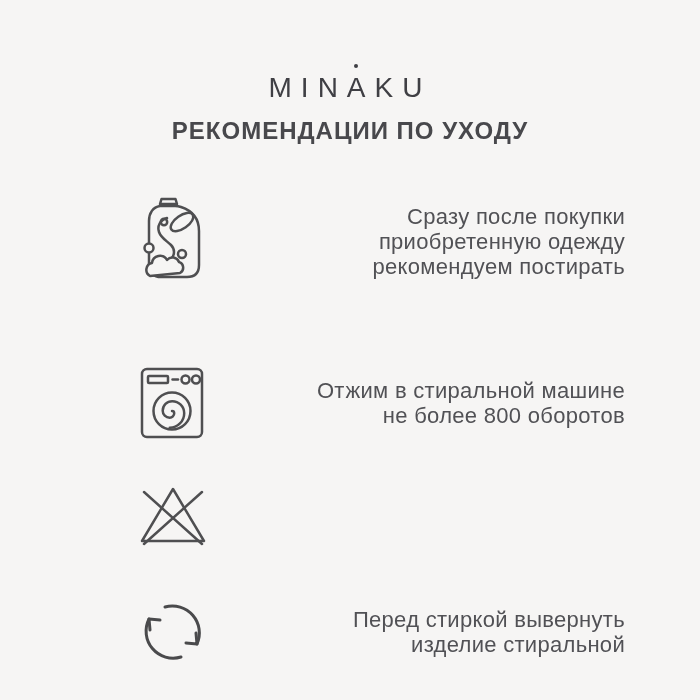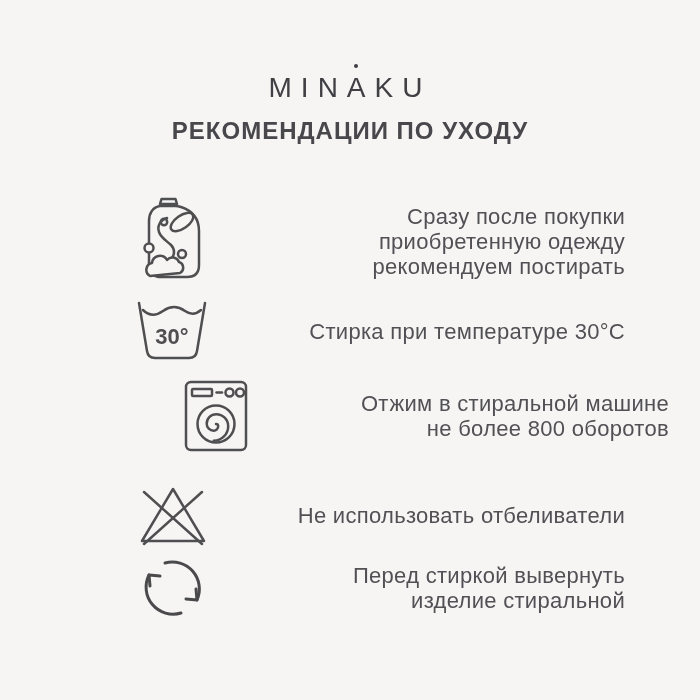--- a/index.html
+++ b/index.html
@@ -43,25 +43,25 @@
   .care-line{
     font-size:22px;line-height:25px;
     letter-spacing:.3px;
     color:#515155;
     white-space:nowrap;
   }
   .row-1{top:196px;height:90px;}
   .row-1 .row-icon{left:141px;top:1px;}
   .row-2{top:299px;height:64px;}
   .row-2 .row-icon{left:136px;top:1px;}
-  .row-3{top:379px;height:74px;margin-left:44px;}
+  .row-3{top:366px;height:74px;}
   .row-3 .row-icon{left:140px;top:1px;}
   .row-4{top:482px;height:66px;}
   .row-4 .row-icon{left:137px;top:0;}
-  .row-5{top:554px;height:68px;}
+  .row-5{top:598px;height:68px;}
   .row-5 .row-icon{left:139px;top:0;}
   svg .st{
     fill:none;stroke:#4f4f51;stroke-width:2.5;
     stroke-linecap:round;stroke-linejoin:round;
   }
   svg .st-thick{
     fill:none;stroke:#4a4a4c;stroke-width:3;
     stroke-linecap:round;stroke-linejoin:round;
   }
   svg .bgfill{fill:#f6f5f4;}
@@ -92,30 +92,20 @@
         <circle class="st bgfill" cx="8" cy="51" r="4.5"></circle>
         <circle class="st" cx="41" cy="57" r="4"></circle>
         <path class="st bgfill" d="M9,79 a7,7 0 0 1 2,-13 a8,8 0 0 1 15,-3 a7,7 0 0 1 12,2 a6,6 0 0 1 1,11 Z"></path>
       </svg>
     </span>
     <div class="care-line">Сразу после покупки</div>
     <div class="care-line">приобретенную одежду</div>
     <div class="care-line">рекомендуем постирать</div>
   </div>
 
-  <div class="care-row row-2">
-    <span class="row-icon">
-      <svg width="72" height="62" viewBox="0 0 72 62">
-        <path class="st" d="M3,3 L11,51 Q12,58 19,58 L53,58 Q60,58 61,51 L69,3"></path>
-        <path class="st" d="M7,10 C13,16 20,16 27,11 C34,6 42,6 49,11 C54,14.5 60,14.5 65,10"></path>
-        <text x="36" y="44" font-size="22" text-anchor="middle">30°</text>
-      </svg>
-    </span>
-    <div class="care-line">Стирка при температуре 30°С</div>
-  </div>
 
   <div class="care-row row-3">
     <span class="row-icon">
       <svg width="64" height="72" viewBox="0 0 64 72">
         <rect class="st" x="2" y="2" width="60" height="68" rx="5"></rect>
         <rect class="st" x="8" y="9" width="20" height="7" rx="1"></rect>
         <line class="st" x1="32.5" y1="12.5" x2="38" y2="12.5"></line>
         <circle class="st" cx="45.5" cy="12.5" r="4"></circle>
         <circle class="st" cx="56" cy="12.5" r="4"></circle>
         <circle class="st" cx="32" cy="44" r="18.5"></circle>
@@ -127,21 +117,20 @@
   </div>
 
   <div class="care-row row-4">
     <span class="row-icon">
       <svg width="72" height="66" viewBox="0 0 72 66">
         <path class="st" d="M36,7 L67,59 L5,59 Z"></path>
         <line class="st" x1="7" y1="10" x2="65" y2="62"></line>
         <line class="st" x1="65" y1="10" x2="7" y2="62"></line>
       </svg>
     </span>
-    <div class="care-line">Не использовать отбеливатели</div>
   </div>
 
   <div class="care-row row-5">
     <span class="row-icon">
       <svg width="68" height="68" viewBox="0 0 68 68">
         <path class="st-thick" d="M26,9 A27,27 0 0 1 58,46"></path>
         <path class="st-thick" d="M42,59 A27,27 0 0 1 10,21"></path>
         <polyline class="st-thick" points="57,35 58,46 47,45"></polyline>
         <polyline class="st-thick" points="11,32 10,21 21,22"></polyline>
       </svg>

